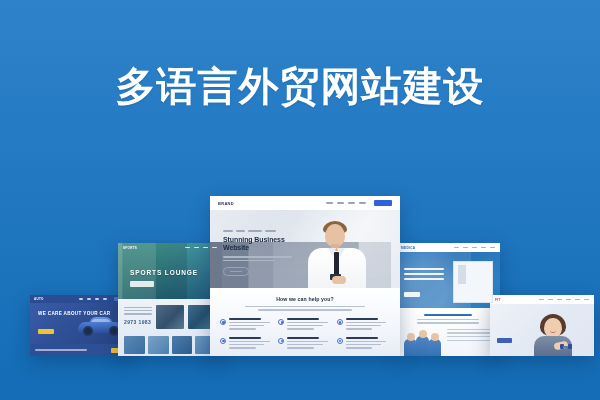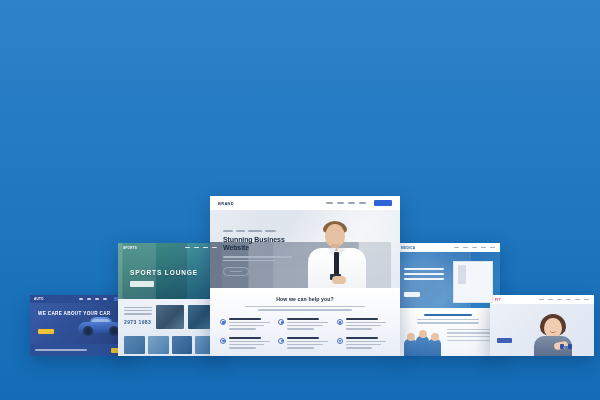--- a/index.html
+++ b/index.html
@@ -338,20 +338,21 @@
   }
   .woman .dumb b{position:absolute;top:0;width:4px;height:5px;background:#2f4f9e;border-radius:1px;}
   .woman .dumb b:first-child{left:0;} .woman .dumb b:last-child{right:0;}
   .woman .dumb i{position:absolute;left:3px;top:2px;width:6px;height:1.6px;background:#5a7ac4;}
 </style>
 </head>
 <body>
 
 <div class="stage">
 
+  <div class="headline">多语言外贸网站建设</div>
 
   <div class="mock" id="m-car">
     <div class="navbar">
       <span class="logo">AUTO</span>
       <span class="navlinks">
         <i></i>
         <i></i>
         <i></i>
         <i></i>
         <span class="cta"></span>

